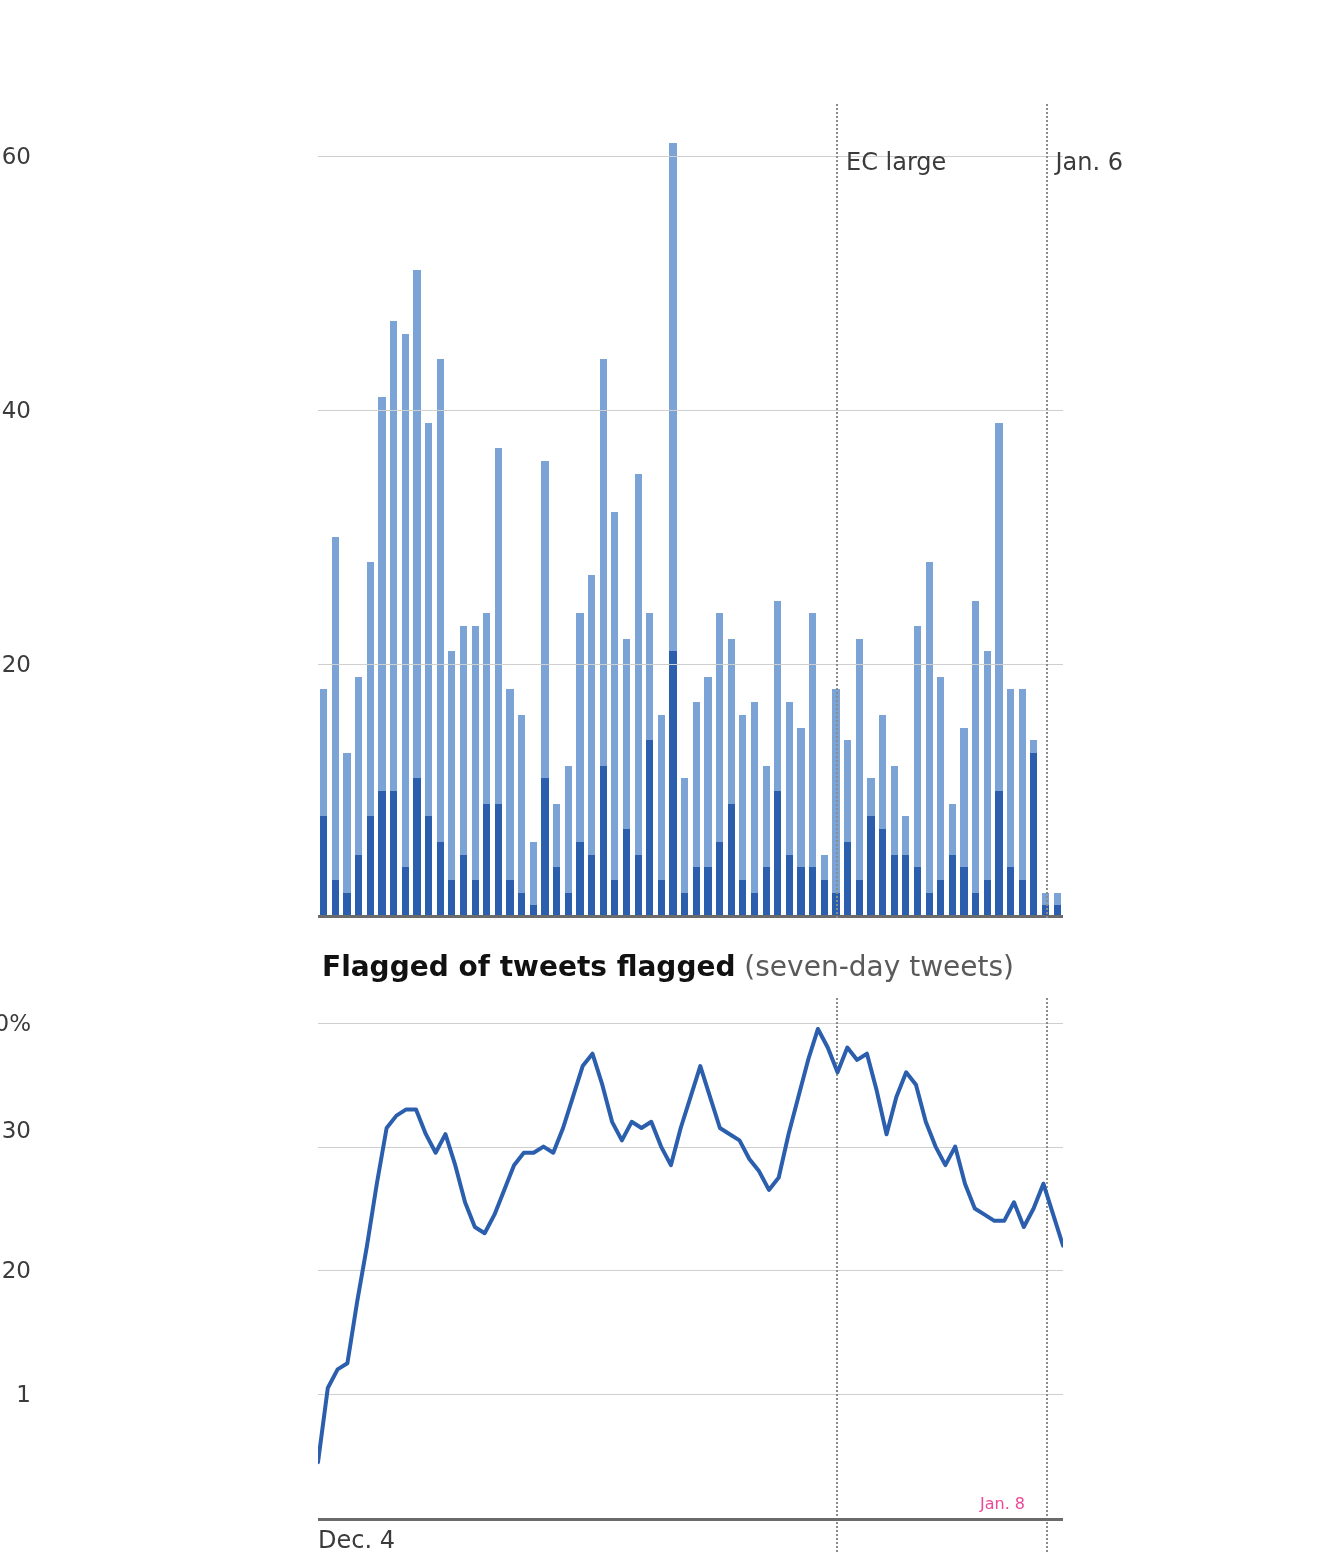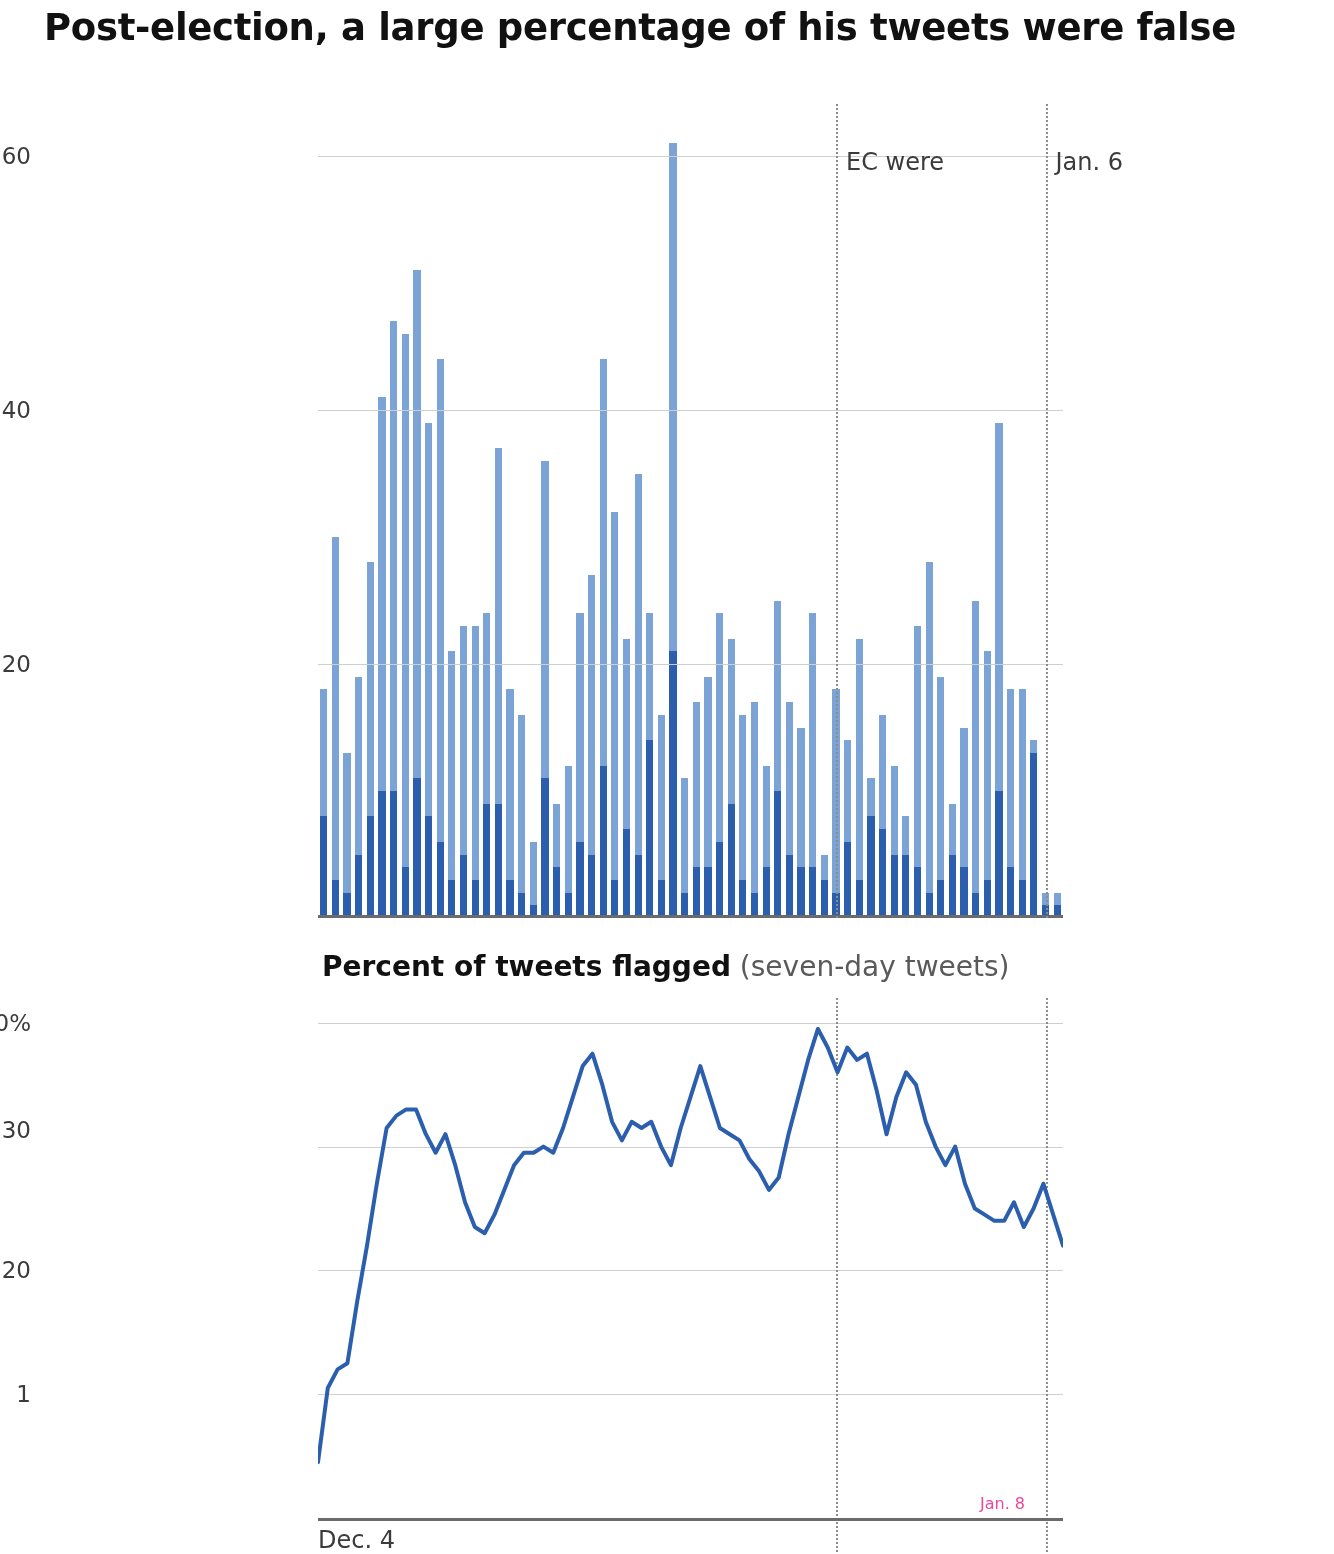--- a/index.html
+++ b/index.html
@@ -197,21 +197,20 @@
     font-size: 16px;
     color: #ec4899;
   }
   svg { display: block; }
 </style>
 </head>
 <body>
 
 <div class="page">
 
-  <div class="title">Post-election, a large percentage of his tweets were false</div>
 
 
   <div class="barchart">
     <div class="plot" id="bar-plot">
       <div class="bars" id="bars-layer">
           <div class="bar" style="left: 2.21172px; width: 7.21719px; height: 228.571px;">
             <div class="seg-other" style="top: 0px; height: 126.984px; background: rgb(123, 163, 214);"></div>
             <div class="seg-flag" style="height: 101.587px; background: rgb(43, 95, 174);"></div>
           </div>
           <div class="bar" style="left: 13.8523px; width: 7.21719px; height: 380.952px;">
@@ -468,29 +467,29 @@
           </div>
         </div>
     <div class="gridline" style="top: 546.032px;"></div>
         <div class="ytick" style="top: 546.032px;">20</div>
         <div class="gridline" style="top: 292.063px;"></div>
         <div class="ytick" style="top: 292.063px;">40</div>
         <div class="gridline" style="top: 38.0952px;"></div>
         <div class="ytick" style="top: 38.0952px;">60</div>
         <div class="axis-baseline"></div>
         <div class="vline" style="left: 518.008px; height: 814px; top: -14px;"></div>
-        <div class="vlabel" style="left: 528.008px; top: 30px;">EC were</div>
+        <div class="vlabel" style="left: 528.008px; top: 30px;">EC large</div>
         <div class="vline" style="left: 727.539px; height: 814px; top: -14px;"></div>
         <div class="vlabel" style="left: 737.539px; top: 30px;">Jan. 6</div>
       </div>
   </div>
 
   <div class="linechart">
     <div class="sub-title">
-      <span class="b">Percent of tweets flagged</span>
+      <span class="b">Flagged of tweets flagged</span>
       <span class="n">(seven-day tweets)</span>
     </div>
     <div class="lplot" id="line-plot">
         <div class="lgrid" style="top: 396.19px;"></div>
         <div class="lytick" style="top: 396.19px;">1</div>
         <div class="lgrid" style="top: 272.381px;"></div>
         <div class="lytick" style="top: 272.381px;">20</div>
         <div class="lgrid" style="top: 148.571px;"></div>
         <div class="lytick" style="top: 132px;">30</div>
         <div class="lgrid" style="top: 24.7619px;"></div>

